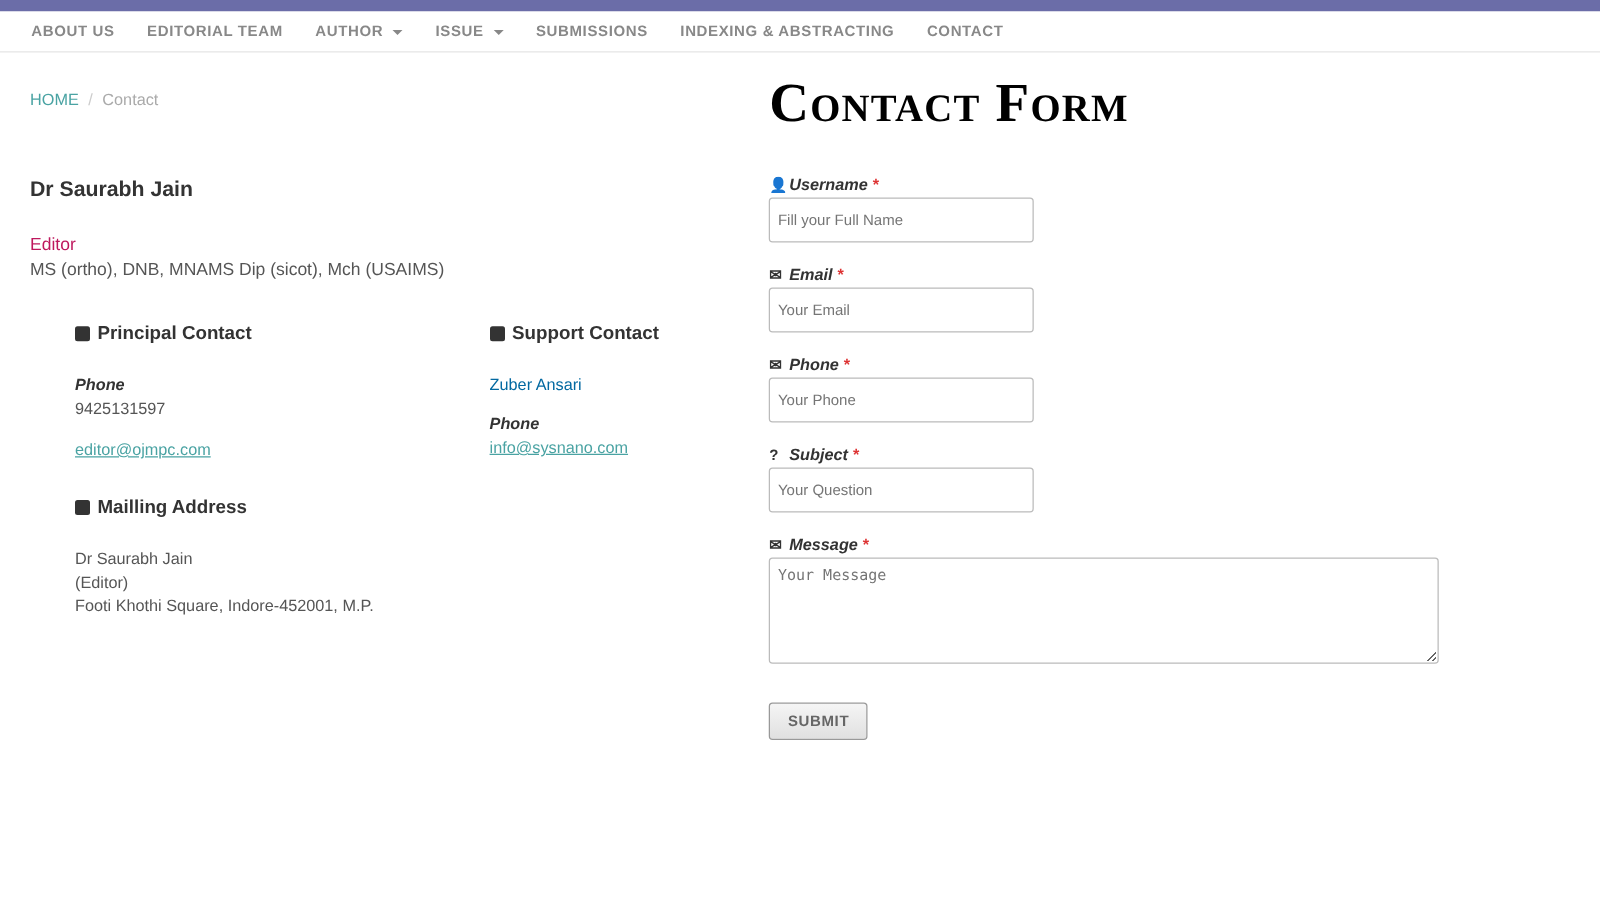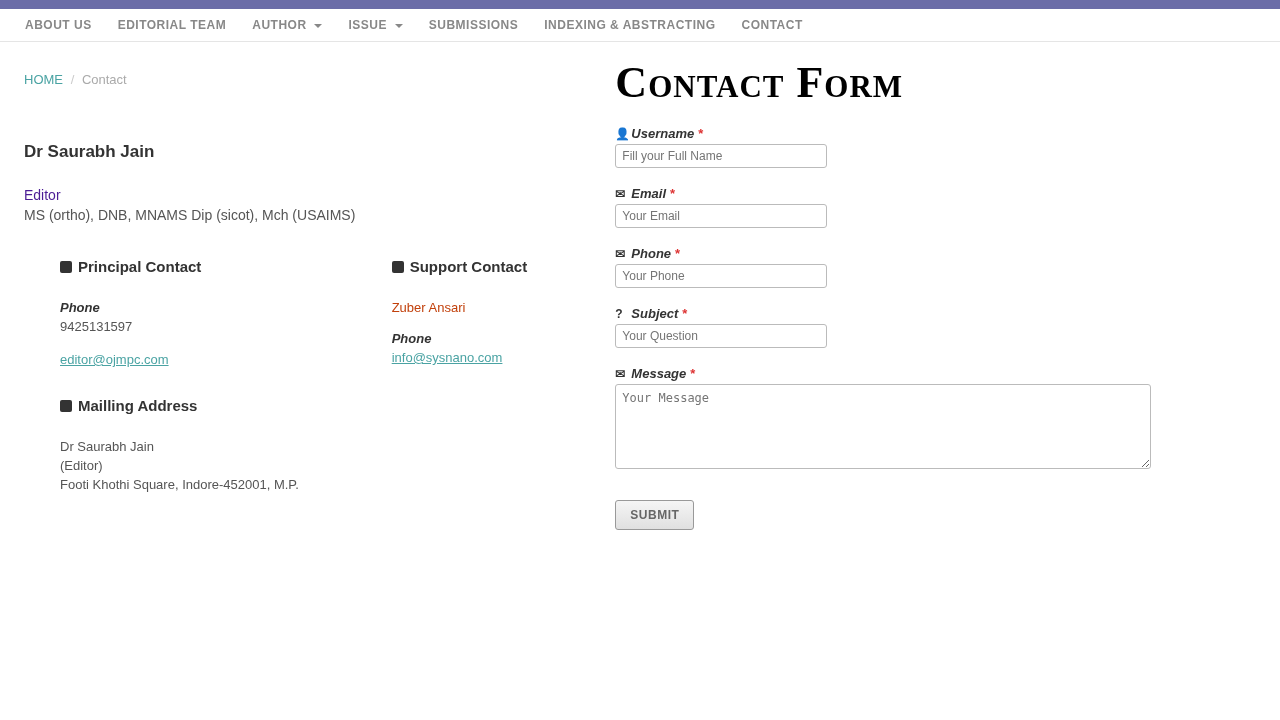--- a/index.html
+++ b/index.html
@@ -68,21 +68,21 @@
   margin: 0 4px;
 }
 .contact-title {
   font-size: 17px;
   font-weight: bold;
   color: #333;
   margin-bottom: 25px;
 }
 .role {
   font-size: 14px;
-  color: #4c1d95;
+  color: #be185d;
   margin-bottom: 4px;
 }
 .creds {
   font-size: 14px;
   color: #555;
   margin-bottom: 35px;
 }
 .contact-row {
   display: flex;
 }
@@ -113,21 +113,21 @@
   color: #333;
   margin-bottom: 4px;
 }
 .val {
   font-size: 13px;
   color: #555;
   margin-bottom: 18px;
 }
 .contact-block p {
   font-size: 13px;
-  color: #c2410c;
+  color: #0369a1;
   margin-bottom: 4px;
 }
 .link {
   color: #4aa3a3;
   font-size: 13px;
 }
 .mail-block {
   margin-top: 30px;
 }
 .addr-line {
@@ -135,42 +135,42 @@
   color: #555;
   margin-bottom: 4px;
 }
 .form-title {
   font-family: "Times New Roman", serif;
   font-variant: small-caps;
   font-size: 44px;
   font-weight: bold;
   letter-spacing: 1px;
   color: #000;
-  margin-bottom: 18px;
+  margin-bottom: 32px;
 }
 .form-group {
   margin-bottom: 18px;
 }
 .form-label {
   font-style: italic;
   font-weight: bold;
   font-size: 13px;
   color: #333;
   display: flex;
   align-items: center;
   gap: 4px;
   margin-bottom: 3px;
 }
 .req {
   color: #d33;
   font-style: normal;
 }
 .form-input {
   width: 212px;
-  height: 24px;
+  height: 36px;
   border: 1px solid #bbb;
   border-radius: 3px;
   padding: 0 6px;
   font-size: 12px;
   color: #999;
 }
 .form-textarea {
   width: 536px;
   height: 85px;
   border: 1px solid #bbb;

